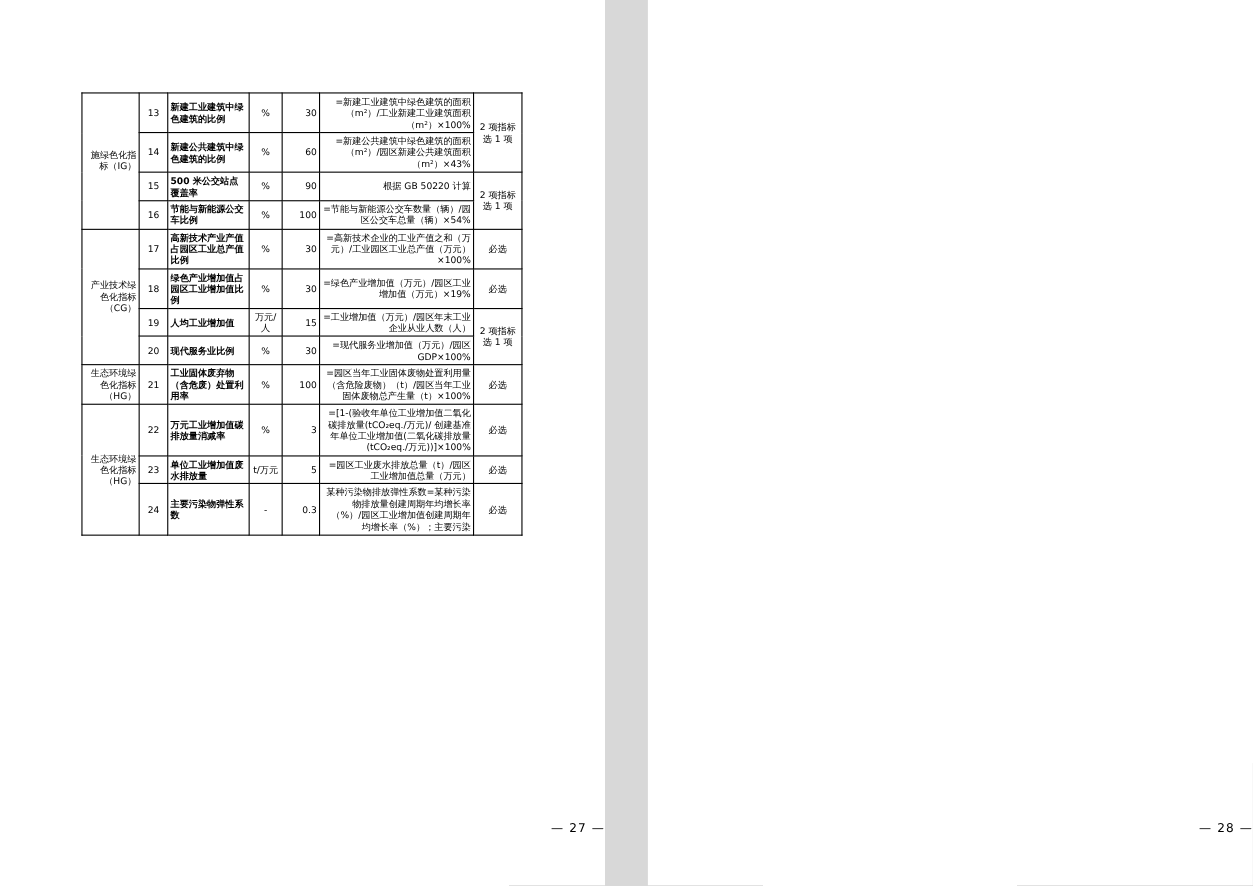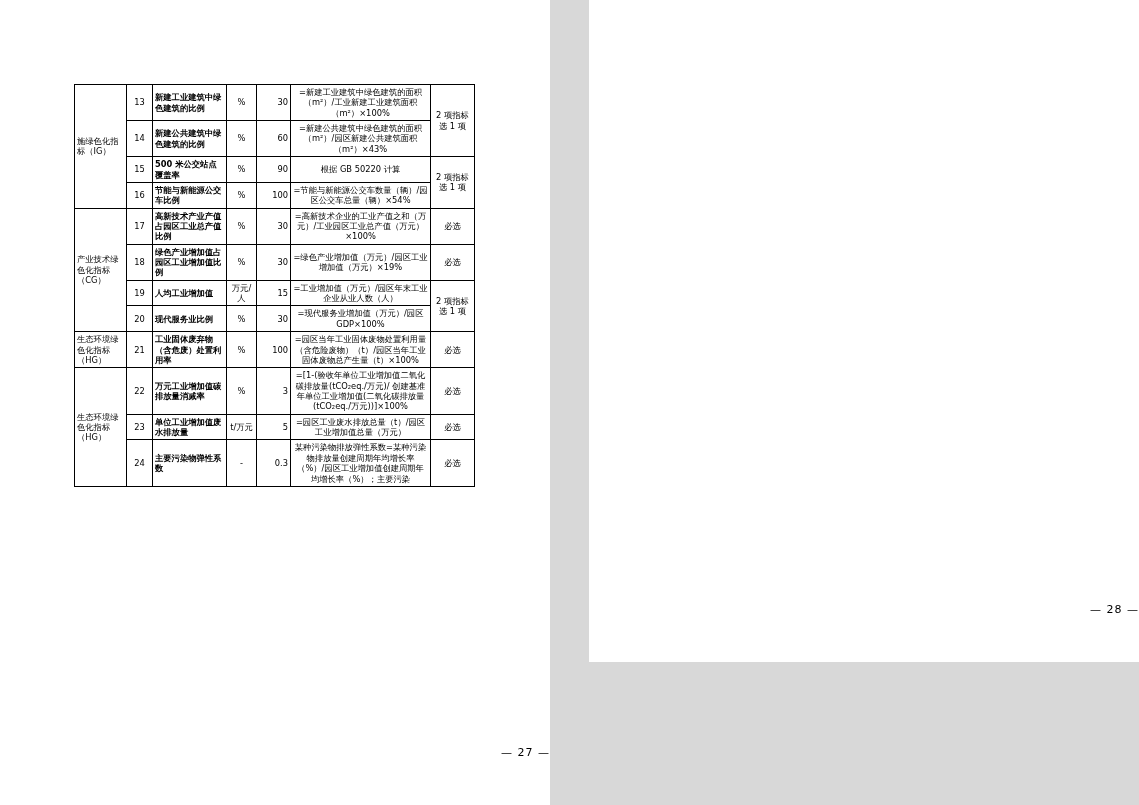--- a/index.html
+++ b/index.html
@@ -1,25 +1,25 @@
 <!DOCTYPE html>
 <html><head>
 <meta charset="utf-8">
 <style>
   html,body{margin:0;padding:0;background:#d8d8d8;}
   body{width:1139px;height:805px;font-family:"DejaVu Sans","Liberation Sans",sans-serif;}
   .spread{display:flex;gap:17px;padding:0;width:1139px;height:805px;box-sizing:border-box;}
   .page{background:#ffffff;position:relative;box-sizing:border-box;}
   .page.left{width:550px;height:805px;}
-  .page.right{width:550px;height:662px;margin-left:22px;}
+  .page.right{width:550px;height:805px;margin-left:22px;}
   .page-inner{position:absolute;left:0;top:0;right:0;bottom:0;}
   table.grid{border-collapse:collapse;table-layout:fixed;}
   table.grid td{border:1px solid #000;font-size:8.3px;line-height:1.25;padding:2px 2px;vertical-align:middle;color:#000;}
-  .cat{text-align:left;font-size:8.3px;line-height:1.3;}
-  .formula{text-align:center;font-size:8.1px;line-height:1.22;}
+  .cat{text-align:right;font-size:8.3px;line-height:1.3;}
+  .formula{text-align:right;font-size:8.1px;line-height:1.22;}
   .idx{text-align:center;font-size:8.5px;margin-top:44px;}
   .unit{text-align:center;font-size:8.3px;}
   .val{text-align:right;font-size:8.5px;}
   .req{text-align:center;font-size:8.3px;line-height:1.3;margin-top:46px;}
   .name{text-align:left;font-size:8.3px;line-height:1.25;padding-left:3px;font-weight:bold;}
   .footer{position:absolute;bottom:46px;width:100%;text-align:right;font-size:11px;letter-spacing:1px;}
   .tbl-wrap-left{position:absolute;left:74px;top:84px;}
 </style>
 </head>
 <body>

